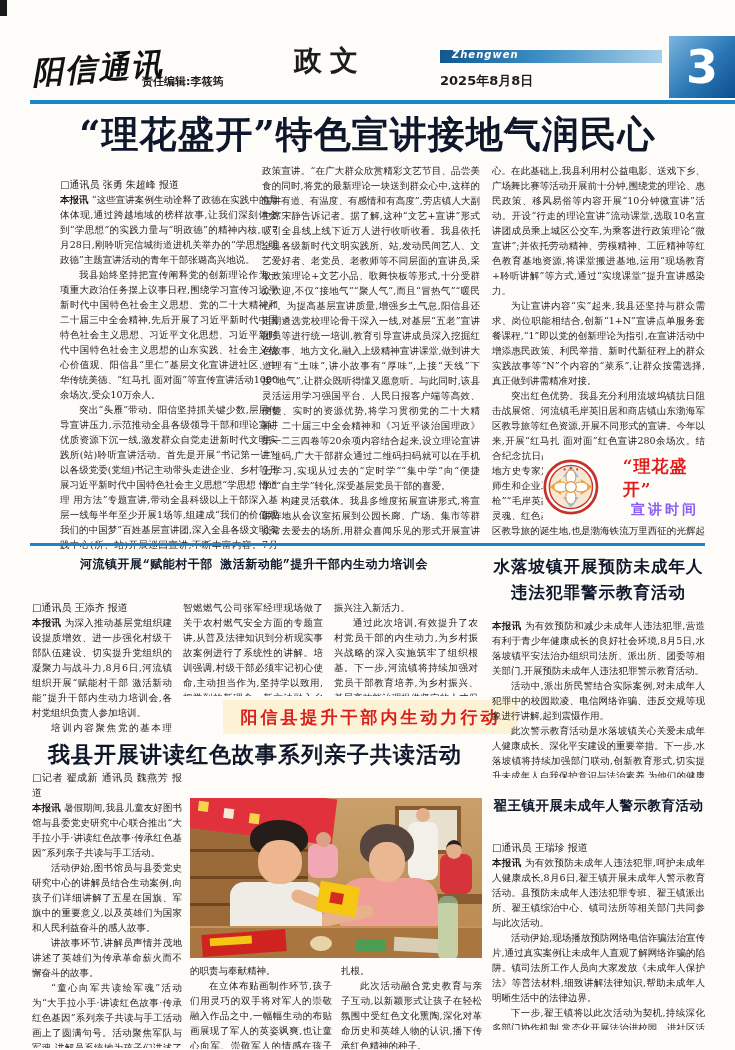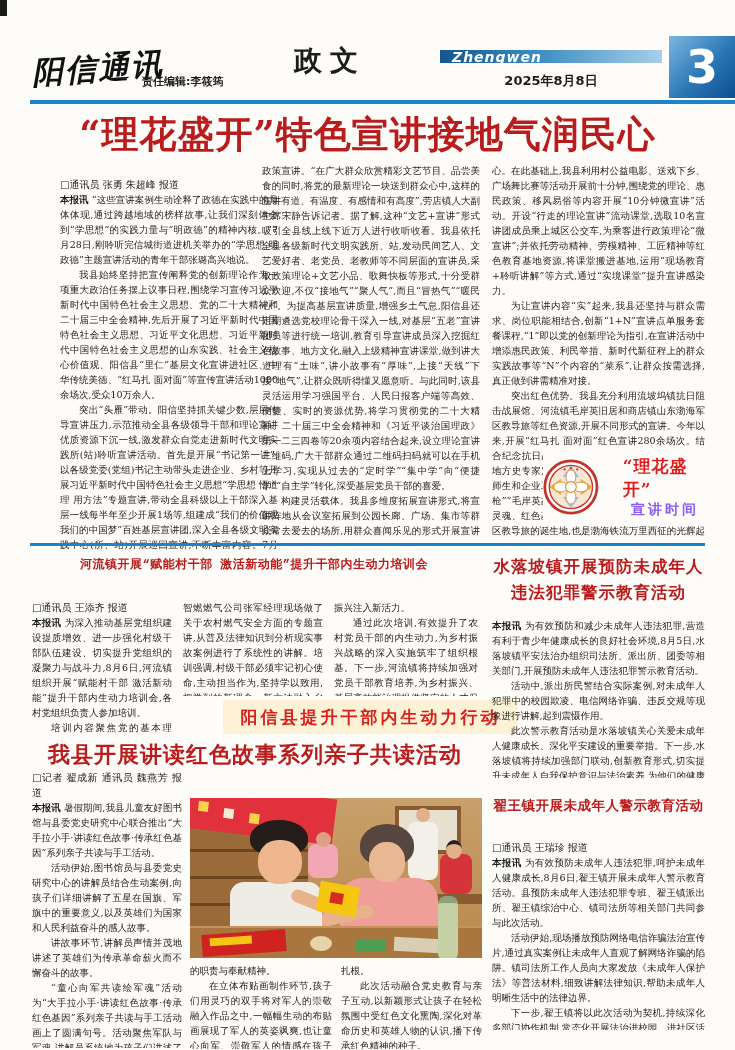--- a/index.html
+++ b/index.html
@@ -9,40 +9,40 @@
   
   .edge-mark{left:0;top:44;width:7px;height:16px;background:#1b1b1b;}
   .masthead{left:32px;top:48px;font-size:31px;font-weight:bold;font-style:italic;
             transform:rotate(-4deg);letter-spacing:2px;color:#111;}
   .editor{left:142px;top:74px;font-size:11px;font-weight:bold;
           font-family:"DejaVu Sans","Liberation Sans",sans-serif;}
   .section-title{left:0;right:75px;top:42px;text-align:center;font-size:28px;font-weight:bold;
           letter-spacing:8px;font-family:"DejaVu Sans","Liberation Sans",sans-serif;}
   .zw-bar{left:440px;top:50px;width:222px;height:13px;
           background:linear-gradient(90deg,#13578f 0%,#3d8ec4 45%,#a8cfe8 100%);}
-  .zw-text{left:452px;top:49px;font-size:14px;font-style:italic;font-weight:bold;color:#fff;
+  .zw-text{left:452px;top:49px;font-size:10px;font-style:italic;font-weight:bold;color:#fff;
           font-family:"DejaVu Sans","Liberation Sans",sans-serif;letter-spacing:1px;}
-  .date{left:440px;top:72px;width:222px;text-align:center;font-size:13px;font-weight:bold;
+  .date{left:440px;top:72px;width:222px;text-align:left;font-size:13px;font-weight:bold;
           font-family:"DejaVu Sans","Liberation Sans",sans-serif;}
   .pagenum-box{right:0;top:36px;width:66px;height:62px;
           background:linear-gradient(135deg,#7cb6e0 0%,#2a77b5 55%,#0d4e8f 100%);
           display:flex;align-items:center;justify-content:center;}
   .pagenum{font-size:46px;font-weight:bold;color:#fff;
           font-family:"DejaVu Sans","Liberation Sans",sans-serif;line-height:1;}
   .header-rule{left:30px;right:0;top:100px;height:4px;background:#1a86c9;}
   .mid-rule{left:30px;right:30px;top:543px;height:3px;background:#1a86c9;}
   
   .headline1{left:30px;right:30px;top:110px;text-align:center;font-size:37px;font-weight:bold;
              letter-spacing:1px;color:#0d0d0d;}
   .bt{font-size:9.5px;line-height:15px;text-align:justify;overflow:hidden;}
   .bt p{margin:0;text-indent:2em;}
   .bt p.ni{text-indent:0;}
   .byline{font-size:10px;margin:0 0 2px 0;text-indent:1.2em;}
   b.lede{font-family:"DejaVu Sans","Liberation Sans",sans-serif;}
-  .h-serif{font-weight:bold;color:#b91c1c;}
+  .h-serif{font-weight:bold;color:#0f172a;}
   .headline2{left:30px;width:448px;top:556px;text-align:center;font-size:12px;letter-spacing:0.5px;font-family:Liberation Mono, monospace;}
   .headline3{left:492px;width:213px;top:554px;font-size:16.5px;line-height:26px;letter-spacing:1px;text-align:center;}
   .headline4{left:30px;width:450px;top:740px;text-align:center;font-size:22px;letter-spacing:1px;}
   .headline5{left:492px;width:213px;top:797px;text-align:center;font-size:13.5px;letter-spacing:0.5px;}
   .banner{left:183px;width:295px;top:700px;height:34px;background:#fdf2d6;
           display:flex;align-items:center;justify-content:center;margin-left:40px;}
   .banner span{color:#d81f1a;font-weight:bold;font-size:17px;letter-spacing:3px;
           font-family:"DejaVu Sans","Liberation Sans",sans-serif;}
   
   .seal-wrap{left:543px;top:450px;width:164px;height:74px;background:#fefcf9;

